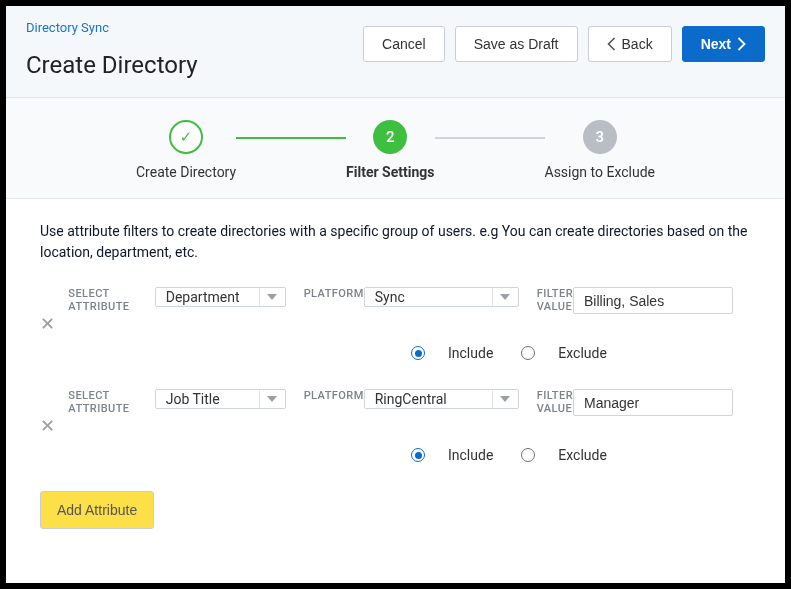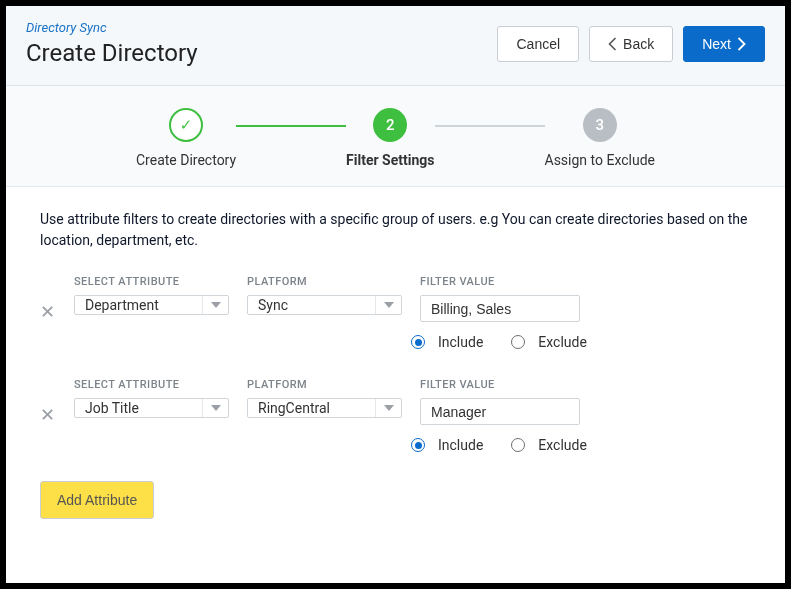--- a/index.html
+++ b/index.html
@@ -22,22 +22,21 @@
     border-bottom: 1px solid #dfe4e9;
     padding: 14px 20px 18px 20px;
     display: flex;
     align-items: flex-start;
     justify-content: space-between;
   }
   .header-left { }
   .breadcrumb {
     color: #1a73c7;
     font-size: 13px;
-    margin-bottom: 4px;
-    font-style: italic;
+    margin-bottom: 16px;
   }
   .page-title {
     font-size: 24px;
     font-weight: 400;
     color: #222;
   }
   .header-actions {
     display: flex;
     gap: 10px;
     margin-top: 6px;
@@ -52,21 +51,21 @@
     color: #333;
     cursor: pointer;
     display: inline-flex;
     align-items: center;
     gap: 6px;
   }
   .btn-primary {
     background: #0b6bcb;
     border-color: #0b6bcb;
     color: #fff;
-    font-weight: 400;
+    font-weight: 700;
   }
   .btn svg { width: 9px; height: 14px; }
   
   .stepper-wrap {
     background: #f8fafc;
     border-bottom: 1px solid #e6e9ec;
     padding: 22px 0 18px 0;
   }
   .stepper {
     display: flex;
@@ -139,21 +138,21 @@
   .remove-btn {
     color: #9aa0a6;
     cursor: pointer;
     font-size: 18px;
     line-height: 1;
     background: none;
     border: none;
   }
   .field-col {
     display: flex;
-    flex-direction: column;
+    flex-direction: row;
     margin-right: 18px;
   }
   .field-label {
     font-size: 11px;
     letter-spacing: 0.04em;
     color: #7c838a;
     margin-bottom: 7px;
     font-weight: 500;
   }
   .select {
@@ -194,21 +193,21 @@
     gap: 28px;
     margin-top: 12px;
     margin-left: 371px;
     margin-bottom: 28px;
     font-size: 14px;
     color: #333;
   }
   .radio-opt {
     display: flex;
     align-items: center;
-    gap: 13px;
+    gap: 23px;
     cursor: pointer;
   }
   .radio {
     width: 14px;
     height: 14px;
     border-radius: 50%;
     border: 1.5px solid #6b7075;
     display: inline-flex;
     align-items: center;
     justify-content: center;
@@ -239,20 +238,21 @@
 
 <div class="window">
 
   <div class="header">
     <div class="header-left">
       <div class="breadcrumb">Directory Sync</div>
       <div class="page-title">Create Directory</div>
     </div>
     <div class="header-actions">
       <button class="btn">Cancel</button>
+      <button class="btn">Save as Draft</button>
       <button class="btn">
         <svg viewBox="0 0 8 14">
             <path d="M7 1 L1 7 L7 13" stroke="#555" stroke-width="1.6" fill="none"></path>
           </svg>
         <span>Back</span>
       </button>
       <button class="btn btn-primary">
         <span>Next</span>
         <svg viewBox="0 0 8 14">
             <path d="M1 1 L7 7 L1 13" stroke="#fff" stroke-width="1.8" fill="none"></path>

